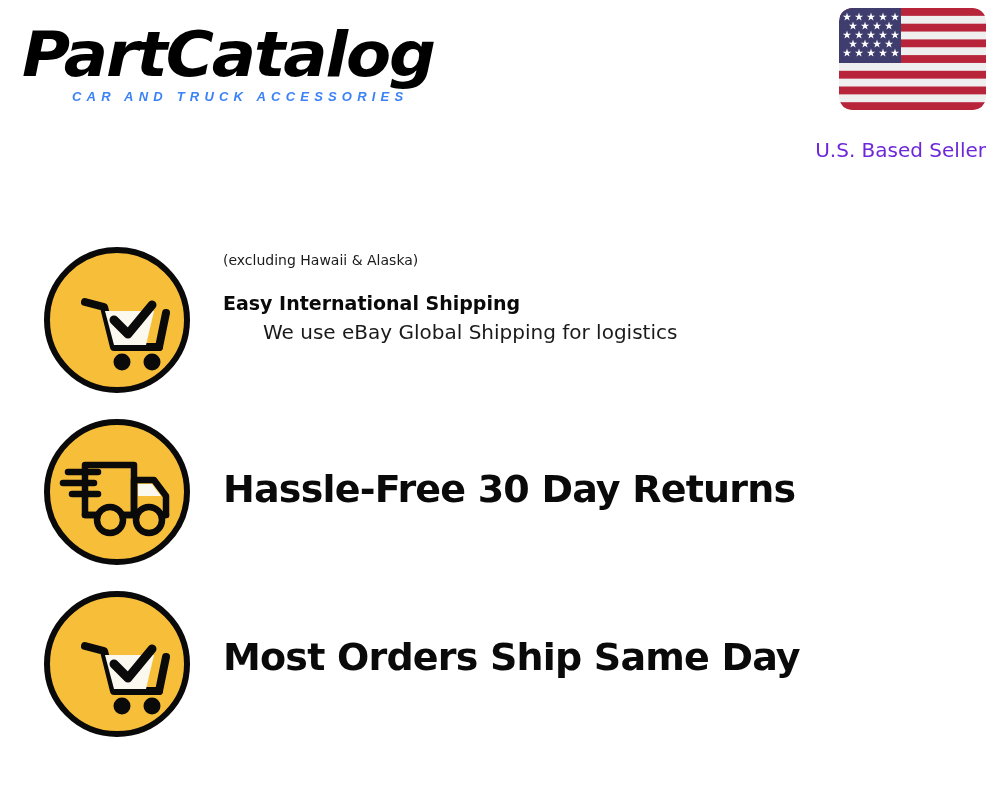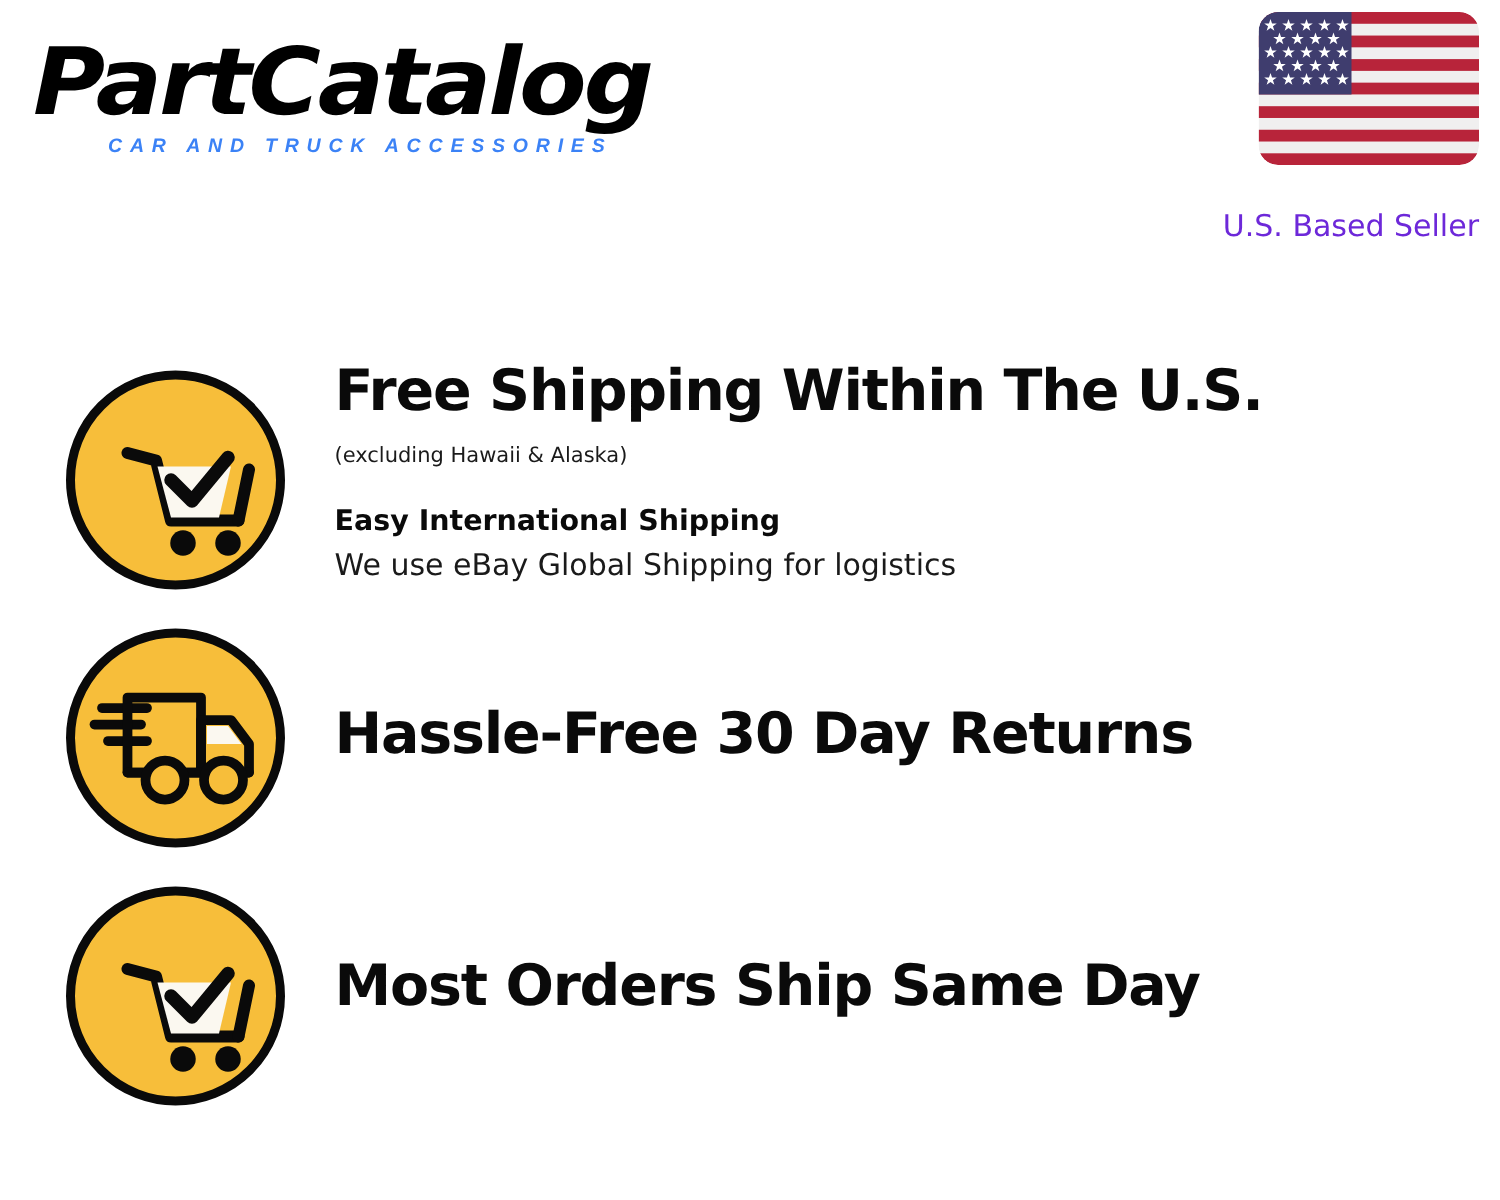--- a/index.html
+++ b/index.html
@@ -132,21 +132,21 @@
     font-size: 20px;
     line-height: 28px;
     color: #1a1a1a;
     white-space: nowrap;
   }
 
   
   #feature-row-0 .feature-text { top: -7px; }
   #feature-row-0 .feature-sub { margin-top: 8px; }
   #feature-row-0 .feature-subhead { margin-top: 16px; }
-  #feature-row-0 .feature-subnote { margin-top: 1px; }
+  #feature-row-0 .feature-subnote { margin-top: 1px; margin-left: 40px; }
 
   #feature-row-1 .feature-text { top: 50px; }
   #feature-row-2 .feature-text { top: 46px; }
 </style>
 </head>
 <body>
 
 <div id="brand-logo">
   <div id="brand-wordmark">PartCatalog</div>
   <div id="brand-tagline">CAR AND TRUCK ACCESSORIES</div>
@@ -213,21 +213,20 @@
       <path d="M43 57 L62 62 L72 102 L117 102" fill="none" stroke="#0A0A0A" stroke-width="8" stroke-linecap="round" stroke-linejoin="round"></path>
       <path d="M63 66 L112 66 L104 100 L72 100 Z" fill="#FBF8F0"></path>
       <path d="M63 66 L112 66 L104 100 L72 100 Z" fill="none" stroke="#0A0A0A" stroke-width="0"></path>
       <path d="M117 102 L124 68" fill="none" stroke="#0A0A0A" stroke-width="8" stroke-linecap="round"></path>
       <path d="M72 75 L86 89 L110 60" fill="none" stroke="#0A0A0A" stroke-width="9" stroke-linecap="round" stroke-linejoin="round"></path>
       <circle cx="80" cy="117" r="8.5" fill="#0A0A0A"></circle>
       <circle cx="110" cy="117" r="8.5" fill="#0A0A0A"></circle>
     </svg>
   </div>
   <div class="feature-text">
-    <div class="feature-headline">Free Shipping Within The U.S.</div>
     <div class="feature-sub">(excluding Hawaii &amp; Alaska)</div>
     <div class="feature-subhead">Easy International Shipping</div>
     <div class="feature-subnote">We use eBay Global Shipping for logistics</div>
   </div>
 </div>
 
 <div class="feature-row" id="feature-row-1">
   <div class="feature-badge">
     <svg viewBox="0 0 150 150" xmlns="http://www.w3.org/2000/svg" aria-hidden="true">
       <circle cx="75" cy="75" r="70" fill="#F7BE3A" stroke="#0A0A0A" stroke-width="6"></circle>

